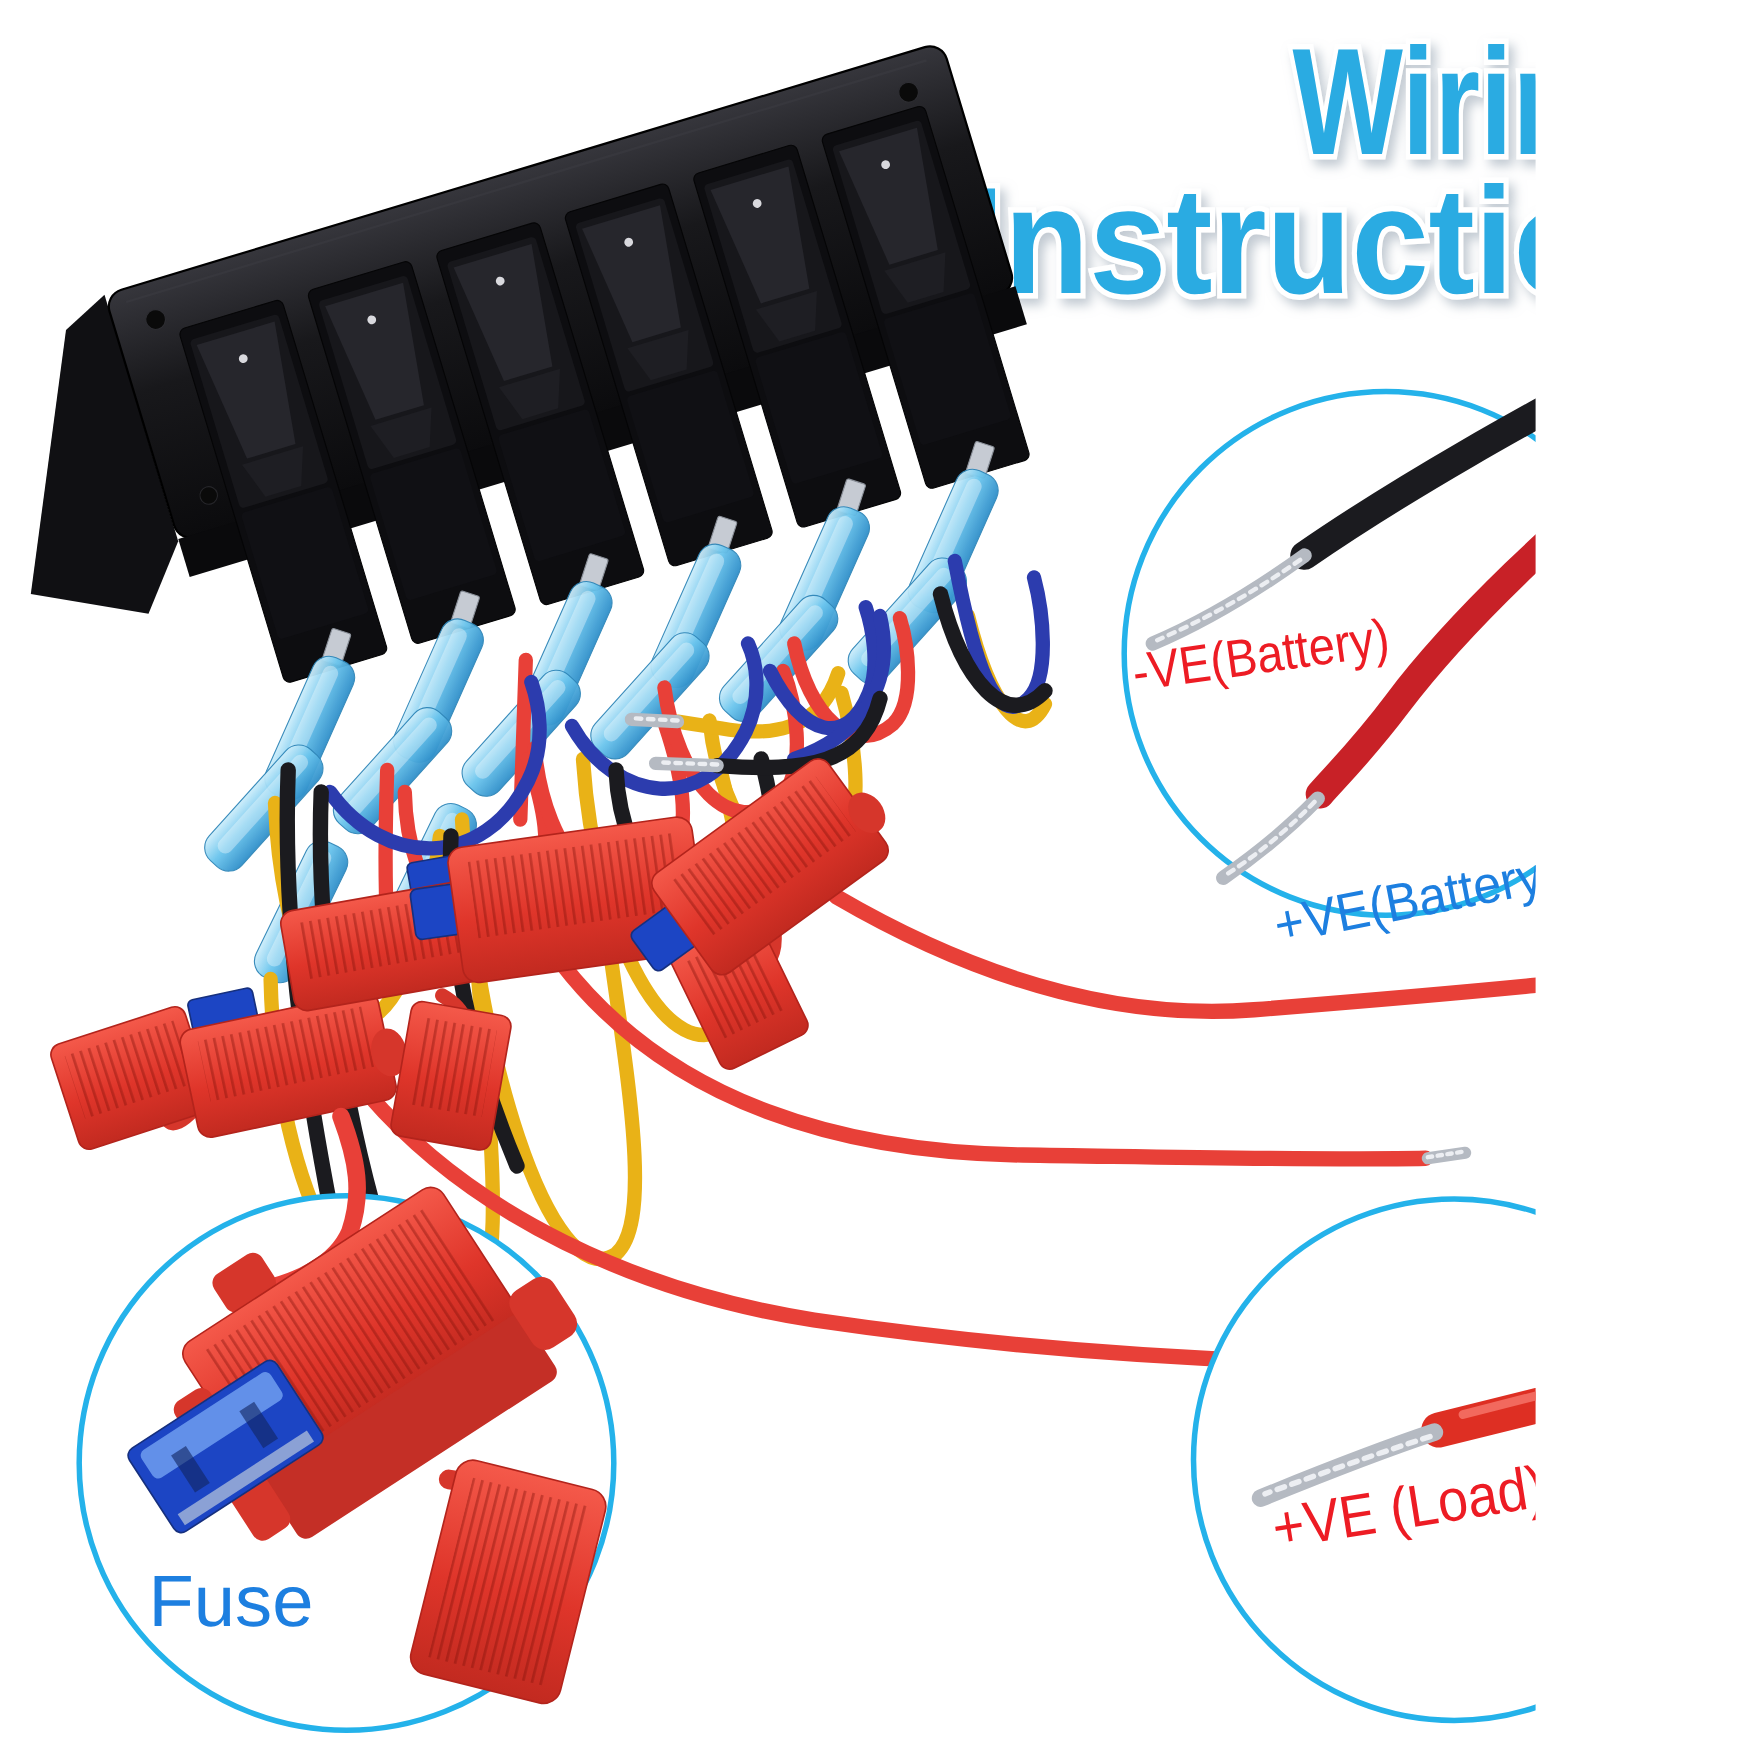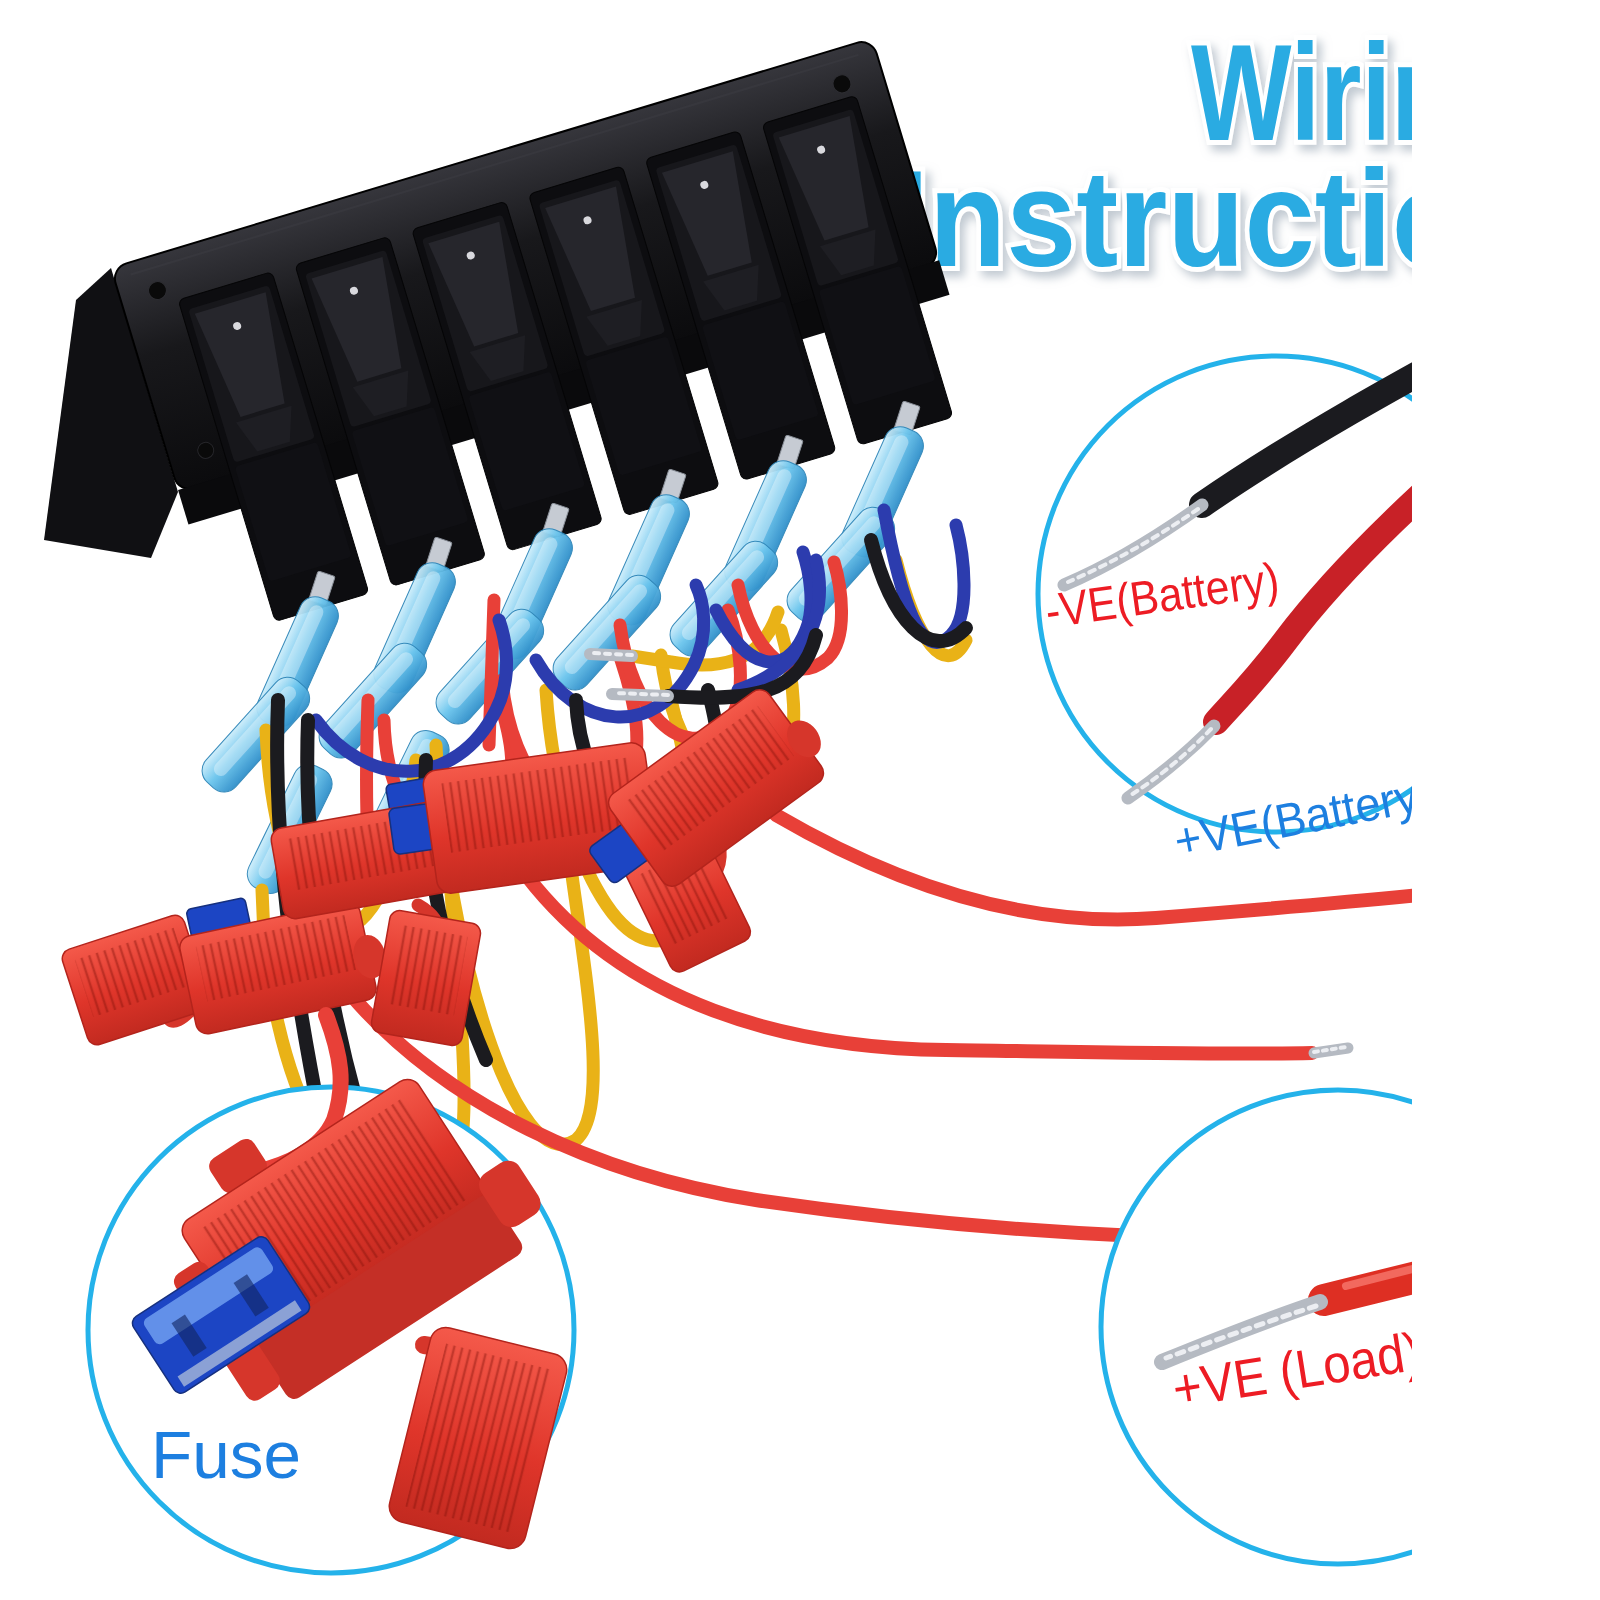--- a/index.html
+++ b/index.html
@@ -1,17 +1,17 @@
 <!DOCTYPE html>
 <html style="--title-cyan: #29abe2; --circle-cyan: #24b2ea; --label-red: #ed1c24; --label-blue: #1d7fe0; --wire-red: #e84038; --battery-wire-red: #c82127; --wire-yellow: #e9b217; --wire-blue: #2c3cae; --wire-black: #1b1b1f; --fuse-holder-red: #e23c30; --connector-blue: #58bde9; --metal-silver: #b5bac2; --panel-black: #141416;"><head>
 <meta charset="utf-8">
 <style>
   html,body{margin:0;padding:0;background:#ffffff;}
   .stage{position:relative;width:1396px;height:1600px;background:#ffffff;overflow:hidden;
-         font-family:"Liberation Sans",sans-serif;margin-left:16px;}
+         font-family:"Liberation Sans",sans-serif;}
   svg{display:block;}
   .wire{fill:none;stroke-linecap:round;stroke-linejoin:round;}
   .w-yellow{stroke:var(--wire-yellow);}
   .w-red{stroke:var(--wire-red);}
   .w-bred{stroke:var(--battery-wire-red);}
   .w-blue{stroke:var(--wire-blue);}
   .w-black{stroke:var(--wire-black);}
   .metal{stroke:var(--metal-silver);}
   .metal-hi{stroke:#eceef2;}
   .callout-circle{fill:#ffffff;stroke:var(--circle-cyan);stroke-width:5;}

